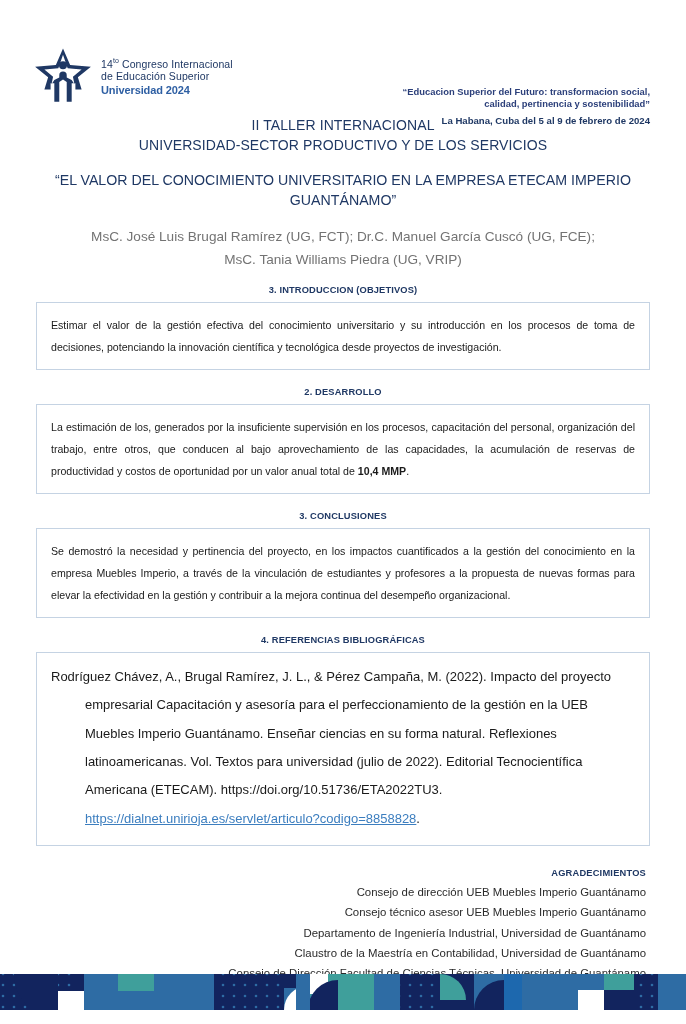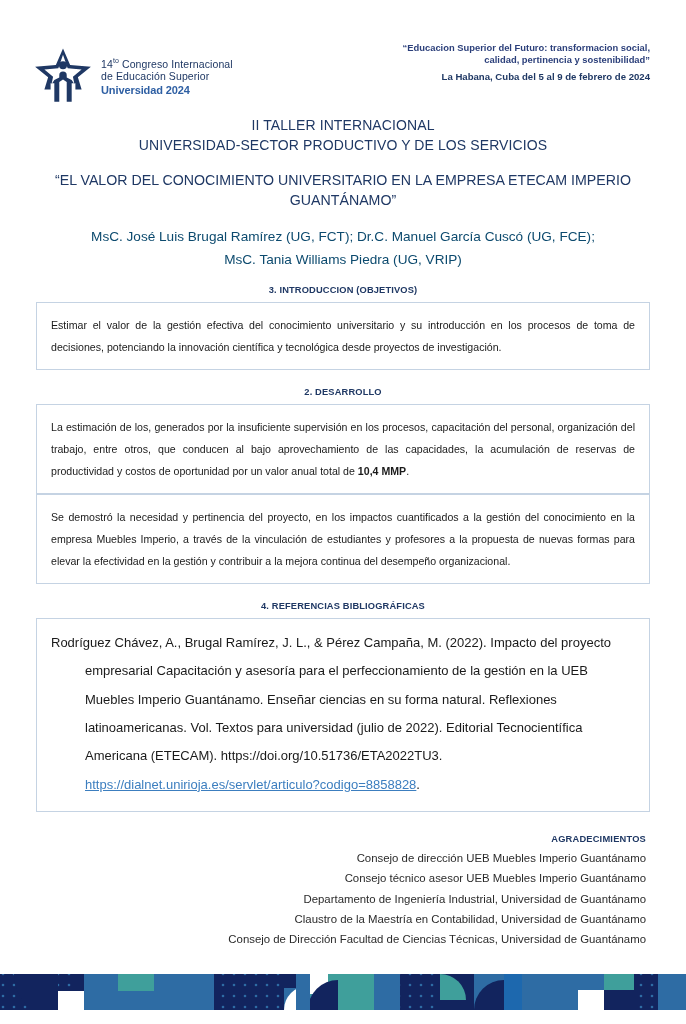--- a/index.html
+++ b/index.html
@@ -53,21 +53,21 @@
     font-size: 11px;
     font-weight: bold;
     color: #2e5fa3;
     letter-spacing: -0.1px;
     margin-top: 1px;
   }
 
   .header-right {
     margin-left: auto;
     margin-right: 36px;
-    margin-top: 42px;
+    margin-top: 86px;
     text-align: right;
     line-height: 1.32;
   }
   .hr-line1 {
     font-size: 9.4px;
     font-weight: bold;
     color: #2b3f7a;
     white-space: nowrap;
   }
   .hr-line2 {
@@ -97,21 +97,21 @@
   }
   .title-sub {
     font-size: 14.2px;
     color: #1f3864;
     line-height: 1.45;
     margin-top: 14px;
     padding: 0 22px;
   }
   .authors {
     font-size: 13.6px;
-    color: #0c4a6e;
+    color: #737373;
     line-height: 1.72;
     margin-top: 14px;
     text-align: center;
   }
 
   
   .content {
     padding: 0 36px;
     margin-top: 13px;
   }
@@ -230,20 +230,21 @@
   <div class="sec-head">3. INTRODUCCION (OBJETIVOS)</div>
   <div class="box">
     <p>Estimar el valor de la gestión efectiva del conocimiento universitario y su introducción en los procesos de toma de decisiones, potenciando la innovación científica y tecnológica desde proyectos de investigación.</p>
   </div>
 
   <div class="sec-head spaced">2. DESARROLLO</div>
   <div class="box just">
     <p><span>La estimación de los, generados por la insuficiente supervisión en los procesos, capacitación del personal, organización del trabajo, entre otros, que conducen al bajo aprovechamiento de las capacidades, la acumulación de reservas de productividad y costos de oportunidad por un valor anual total de </span><b>10,4 MMP</b><span>.</span></p>
   </div>
 
+  <div class="sec-head spaced">3. CONCLUSIONES</div>
   <div class="box">
     <p>Se demostró la necesidad y pertinencia del proyecto, en los impactos cuantificados a la gestión del conocimiento en la empresa Muebles Imperio,  a través de la vinculación de estudiantes y profesores a la propuesta de nuevas formas para elevar la efectividad en la gestión y contribuir a la mejora continua del desempeño organizacional.</p>
   </div>
 
   <div class="sec-head spaced">4. REFERENCIAS BIBLIOGRÁFICAS</div>
   <div class="box refs">
     <p><span class="hang">Rodríguez Chávez, A., Brugal Ramírez, J. L., &amp; Pérez Campaña, M. (2022). Impacto del proyecto empresarial Capacitación y asesoría para el perfeccionamiento de la gestión en la UEB Muebles Imperio Guantánamo. Enseñar ciencias en su forma natural. Reflexiones latinoamericanas. Vol. Textos para universidad (julio de 2022). Editorial Tecnocientífica Americana (ETECAM). https://doi.org/10.51736/ETA2022TU3. </span><a class="reflink" href="#">https://dialnet.unirioja.es/servlet/articulo?codigo=8858828</a><span>.</span></p>
   </div>
 
 </div>

